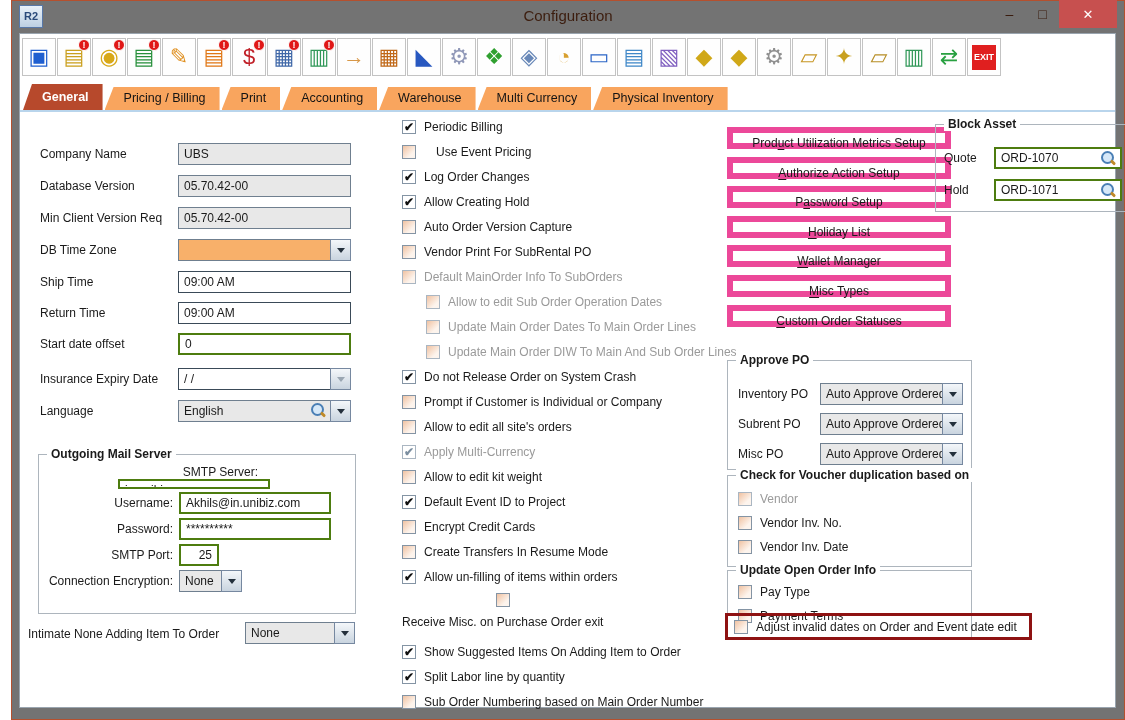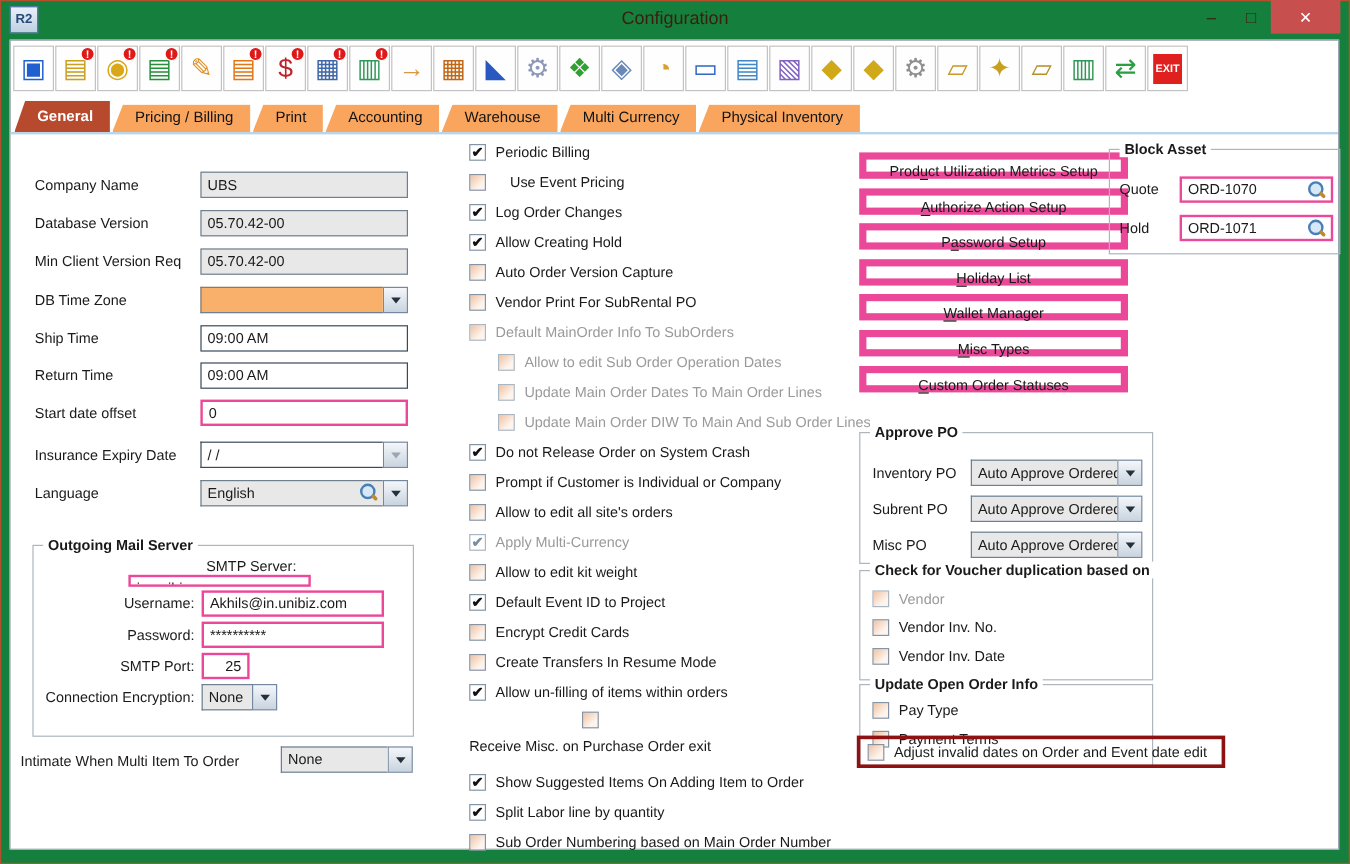--- a/index.html
+++ b/index.html
@@ -2,21 +2,21 @@
 <html><head>
 <meta charset="utf-8">
 <style>
   * { box-sizing: border-box; }
   html,body { margin:0; padding:0; }
   body {
     width:1125px; height:720px; overflow:hidden;
     font-family:"Liberation Sans", sans-serif; font-size:12px; color:#1a1a1a;
     background:#fff;
   }
-  .window { position:absolute; inset:0; background:#15803d; box-shadow:inset 0 0 0 1px #b5502e; }
+  .window { position:absolute; inset:0; background:#737373; box-shadow:inset 0 0 0 1px #b5502e;margin-left:11px; }
 
   
   .titlebar { position:absolute; top:0; left:0; right:0; height:33px; }
   .app-icon { position:absolute; left:8px; top:5px; width:24px; height:23px;
     background:linear-gradient(#e9f1f9,#bdd0e2); border:1px solid #5878a8;
     font-size:11px; color:#2a4a7a; text-align:center; line-height:21px; font-weight:bold; }
   .title { position:absolute; left:0; right:0; top:0; height:33px; line-height:32px;
     text-align:center; color:#3c1d0e; font-size:15px; }
   .win-controls { position:absolute; right:8px; top:0; height:28px; display:flex; }
   .win-btn { width:33px; height:28px; display:flex; align-items:center; justify-content:center;
@@ -46,21 +46,21 @@
     font-size:12.5px; color:#141414; white-space:nowrap; }
   .tab.sel { background:#b7492c; color:#fff; font-weight:bold; height:26px; line-height:26px; }
 
   
   .content { position:absolute; top:76px; left:0; right:0; bottom:0;
     border-top:2px solid #b9d5ec; background:#fff; }
 
   .lbl { position:absolute; white-space:nowrap; }
   .fld { position:absolute; height:22px; line-height:20px; padding:0 5px;
     border:1px solid #6f7f8f; background:#e8e8e8; width:173px; overflow:hidden; }
-  .fld.ed { background:#fff; border:2px solid #ec4899; line-height:18px; }
+  .fld.ed { background:#fff; border:2px solid #4d7c0f; line-height:18px; }
   .fld.thin { border:1px solid #3a4a58; line-height:20px; }
   .combo { position:absolute; height:22px; display:flex; }
   .combo .cval { flex:1; border:1px solid #6f7f8f; border-right:none; background:#e8e8e8;
     padding:0 5px; line-height:20px; overflow:hidden; white-space:nowrap; position:relative; }
   .combo.orange .cval { background:#f8b06a; }
   .ddbtn { width:21px; background:linear-gradient(#f4f7fa,#c9d4df); border:1px solid #7688a0;
     display:flex; align-items:center; justify-content:center; }
   .tri { width:0; height:0; border-left:4px solid transparent; border-right:4px solid transparent;
     border-top:5px solid #24303c; }
   .ddbtn.dis .tri { border-top-color:#9aa6b2; }
@@ -283,21 +283,21 @@
           <span class="mlbl">Connection Encryption:</span>
           <span class="combo" style="position:static;width:63px;">
             <span class="cval">None</span>
             <span class="ddbtn">
                 <span class="tri"></span>
               </span>
           </span>
         </div>
       </div>
 
-      <div class="lbl" style="left:8px;top:515px;">Intimate When Multi Item To Order</div>
+      <div class="lbl" style="left:8px;top:515px;">Intimate None Adding Item To Order</div>
       <div class="combo" style="left:225px;top:510px;width:110px;">
         <span class="cval">None</span>
         <span class="ddbtn">
             <span class="tri"></span>
           </span>
       </div>
 
       <div id="mid-checks" style="position:absolute;left:382px;top:6px;width:330px;height:592px;">
           <div class="chkrow" style="top: 0px; left: 0px;">
             <span class="cb on">✔</span>

